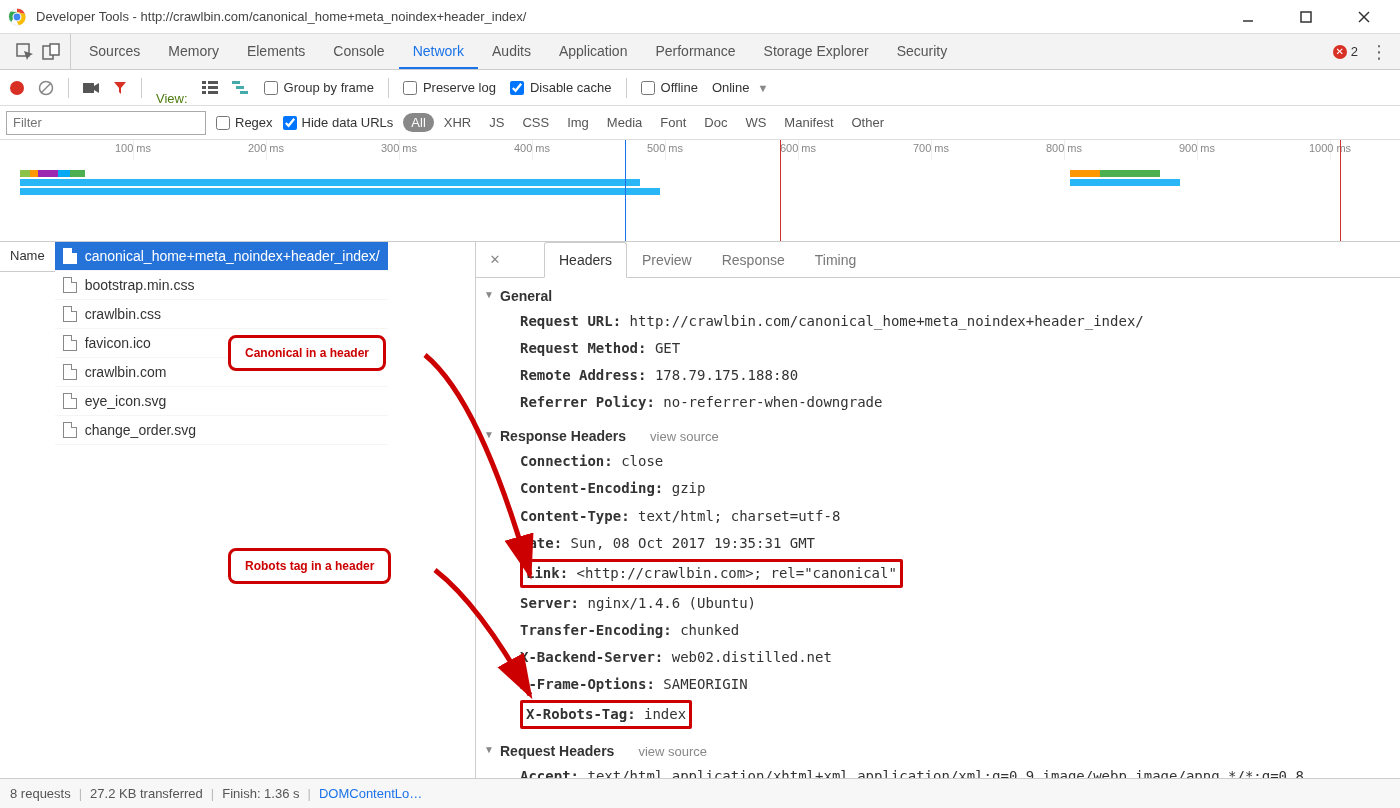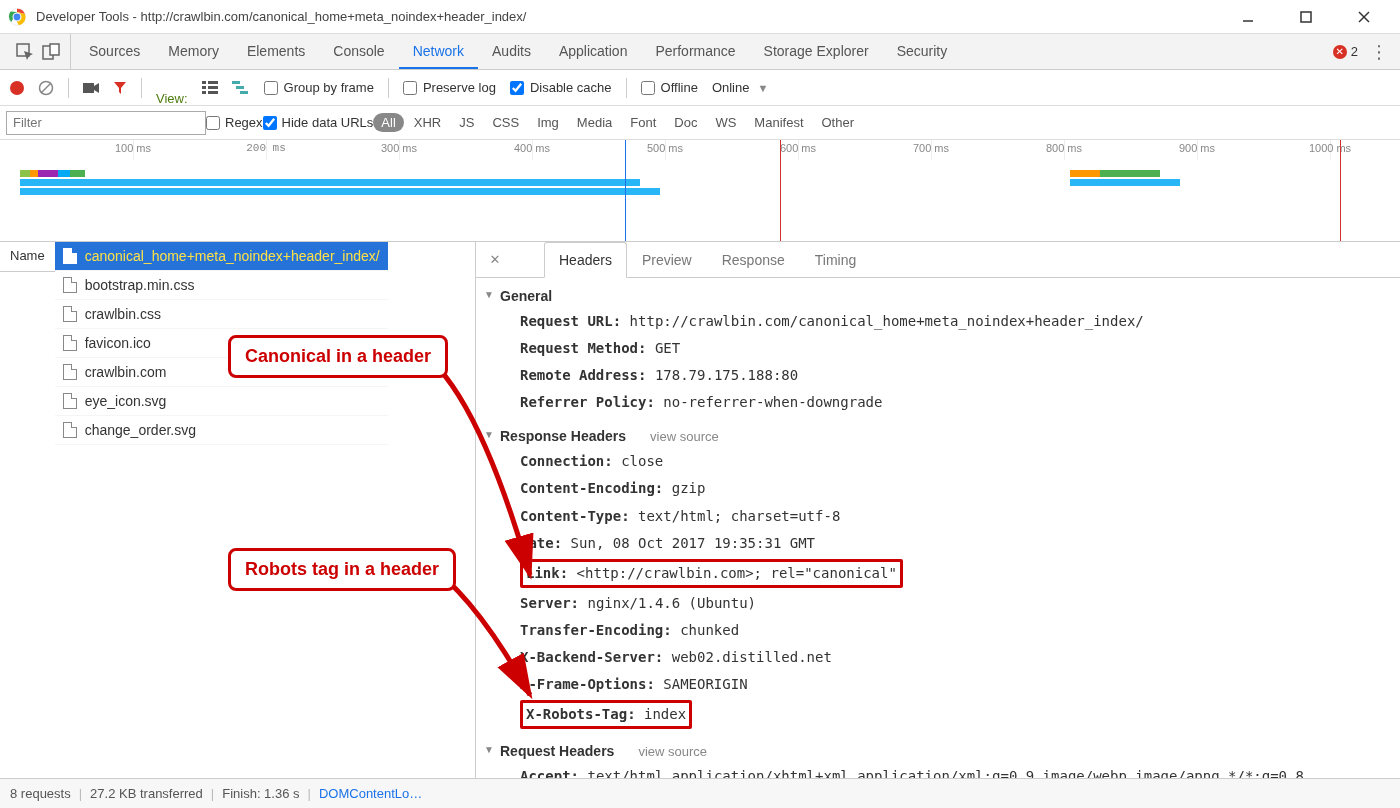--- a/index.html
+++ b/index.html
@@ -22,39 +22,39 @@
 
 
 .toolbar1 { height: 36px; background: #fff; border-bottom: 1px solid #ddd; display: flex; align-items: center; padding: 0 10px; gap: 14px; }
 .rec-dot { width: 14px; height: 14px; border-radius: 50%; background: #d93025; }
 .tb-sep { width: 1px; height: 20px; background: #ccc; }
 .tb-label { color: #4d7c0f; margin-top: 21px; }
 .cb { width: 14px; height: 14px; }
 .caret-down { color: #888; font-size: 11px; }
 
 
-.toolbar2 { height: 34px; background: #fff; border-bottom: 1px solid #ddd; display: flex; align-items: center; padding: 0 6px; font-size: 13px; }
+.toolbar2 { height: 34px; background: #fff; border-bottom: 1px solid #ddd; display: flex; align-items: center; padding: 0 6px; gap: 10px; font-size: 13px; }
 .filter-input { width: 200px; height: 24px; border: 1px solid #aaa; padding: 0 6px; font-size: 13px; background: #fff; }
 .ft-pill { padding: 2px 8px; border-radius: 10px; cursor: pointer; color: #555; }
 .ft-pill.active { background: #888; color: #fff; }
 
 
 .timeline { height: 102px; border-bottom: 1px solid #ccc; position: relative; background: #fff; overflow: hidden; }
 .timeline .ticks { position: absolute; top: 0; left: 0; right: 0; height: 20px; }
 .timeline .tick { position: absolute; top: 2px; font-size: 11px; color: #888; transform: translateX(-50%); }
 .timeline .gridline { position: absolute; top: 0; bottom: 0; width: 1px; background: #eee; }
 .timeline .bars { position: absolute; top: 30px; left: 20px; right: 0; }
 .timeline .bar { position: absolute; height: 7px; }
 
 
 .split { display: flex; height: 558px; }
 .left-pane { width: 476px; border-right: 1px solid #ccc; display: flex; flex-direction: row; }
 .name-header { height: 30px; border-bottom: 1px solid #ccc; padding: 6px 10px; font-size: 13px; color: #333; background: #fff; }
 .request-row { height: 29px; display: flex; align-items: center; padding: 0 8px; gap: 8px; cursor: pointer; font-size: 14px; color: #333; border-bottom: 1px solid #f5f5f5; }
-.request-row.selected { background: #2573d9; color: #fde047; }
+.request-row.selected { background: #2573d9; color: #ffffff; }
 .file-icon { width: 14px; height: 16px; border: 1px solid #888; background: #fff; position: relative; flex-shrink: 0; }
 .file-icon::after { content: ''; position: absolute; top: -1px; right: -1px; width: 5px; height: 5px; background: #fff; border-left: 1px solid #888; border-bottom: 1px solid #888; }
 .request-row.selected .file-icon { border-color: #fff; }
 .request-row.selected .file-icon::after { background: #2573d9; border-color: #fff; }
 
 
 .right-pane { flex: 1; display: flex; flex-direction: column; position: relative; }
 .detail-tabs { height: 36px; border-bottom: 1px solid #ccc; display: flex; align-items: stretch; padding-left: 6px; }
 .detail-tabs .close-x { width: 26px; display: flex; align-items: center; justify-content: center; color: #888; cursor: pointer; }
 .detail-tab { padding: 0 14px; display: flex; align-items: center; cursor: pointer; color: #777; font-size: 14px; border: 1px solid transparent; }
@@ -64,21 +64,21 @@
 .section-title { padding: 4px 10px 4px 24px; font-weight: bold; color: #333; position: relative; cursor: pointer; }
 .section-title::before { content: '▼'; position: absolute; left: 8px; top: 5px; font-size: 10px; color: #888; }
 .section-title .view-source { font-weight: normal; color: #888; margin-left: 24px; font-size: 13px; }
 .kv { padding: 2px 10px 2px 44px; font-family: Consolas, monospace; font-size: 14px; line-height: 1.65; }
 .kv .k { font-weight: bold; color: #333; font-family: Consolas, monospace; }
 .kv .v { color: #333; font-family: Consolas, monospace; }
 .status-dot { display: inline-block; width: 12px; height: 12px; border-radius: 50%; background: #2a2; vertical-align: middle; margin-right: 4px; }
 .red-box { border: 3px solid #c00; border-radius: 2px; padding: 0 3px; display: inline-block; }
 
 
-.annot-box { position: absolute; border: 3px solid #c00; border-radius: 8px; padding: 8px 14px; color: #c00; font-weight: 600; font-size: 18px; background: #fff; z-index: 50; }
+.annot-box { position: absolute; border: 3px solid #c00; border-radius: 8px; padding: 8px 14px; color: #c00; font-weight: 600; font-size: 12px; background: #fff; z-index: 50; }
 .arrow-svg { position: absolute; z-index: 40; pointer-events: none; }
 
 
 .statusbar { position: absolute; bottom: 0; left: 0; right: 0; height: 30px; background: #f7f7f7; border-top: 1px solid #ccc; display: flex; align-items: center; padding: 0 10px; font-size: 13px; color: #555; gap: 8px; }
 .statusbar .sep { color: #bbb; }
 .statusbar .link { color: #1a73e8; }
 </style>
 </head>
 <body>
 
@@ -221,21 +221,21 @@
       <span class="ft-pill">Manifest</span>
       <span class="ft-pill">Other</span>
     </div>
 </div>
 
 <div class="timeline">
   <div class="ticks" id="timeline-ticks">
       <div class="gridline" style="left: 9.5%;"></div>
       <div class="tick" style="left: 9.5%;">100 ms</div>
       <div class="gridline" style="left: 19%;"></div>
-      <div class="tick" style="left: 19%; font-family: Liberation Mono, monospace;">200 ms</div>
+      <div class="tick" style="left: 19%;">200 ms</div>
       <div class="gridline" style="left: 28.5%;"></div>
       <div class="tick" style="left: 28.5%;">300 ms</div>
       <div class="gridline" style="left: 38%;"></div>
       <div class="tick" style="left: 38%;">400 ms</div>
       <div class="gridline" style="left: 47.5%;"></div>
       <div class="tick" style="left: 47.5%;">500 ms</div>
       <div class="gridline" style="left: 57%;"></div>
       <div class="tick" style="left: 57%;">600 ms</div>
       <div class="gridline" style="left: 66.5%;"></div>
       <div class="tick" style="left: 66.5%;">700 ms</div>

